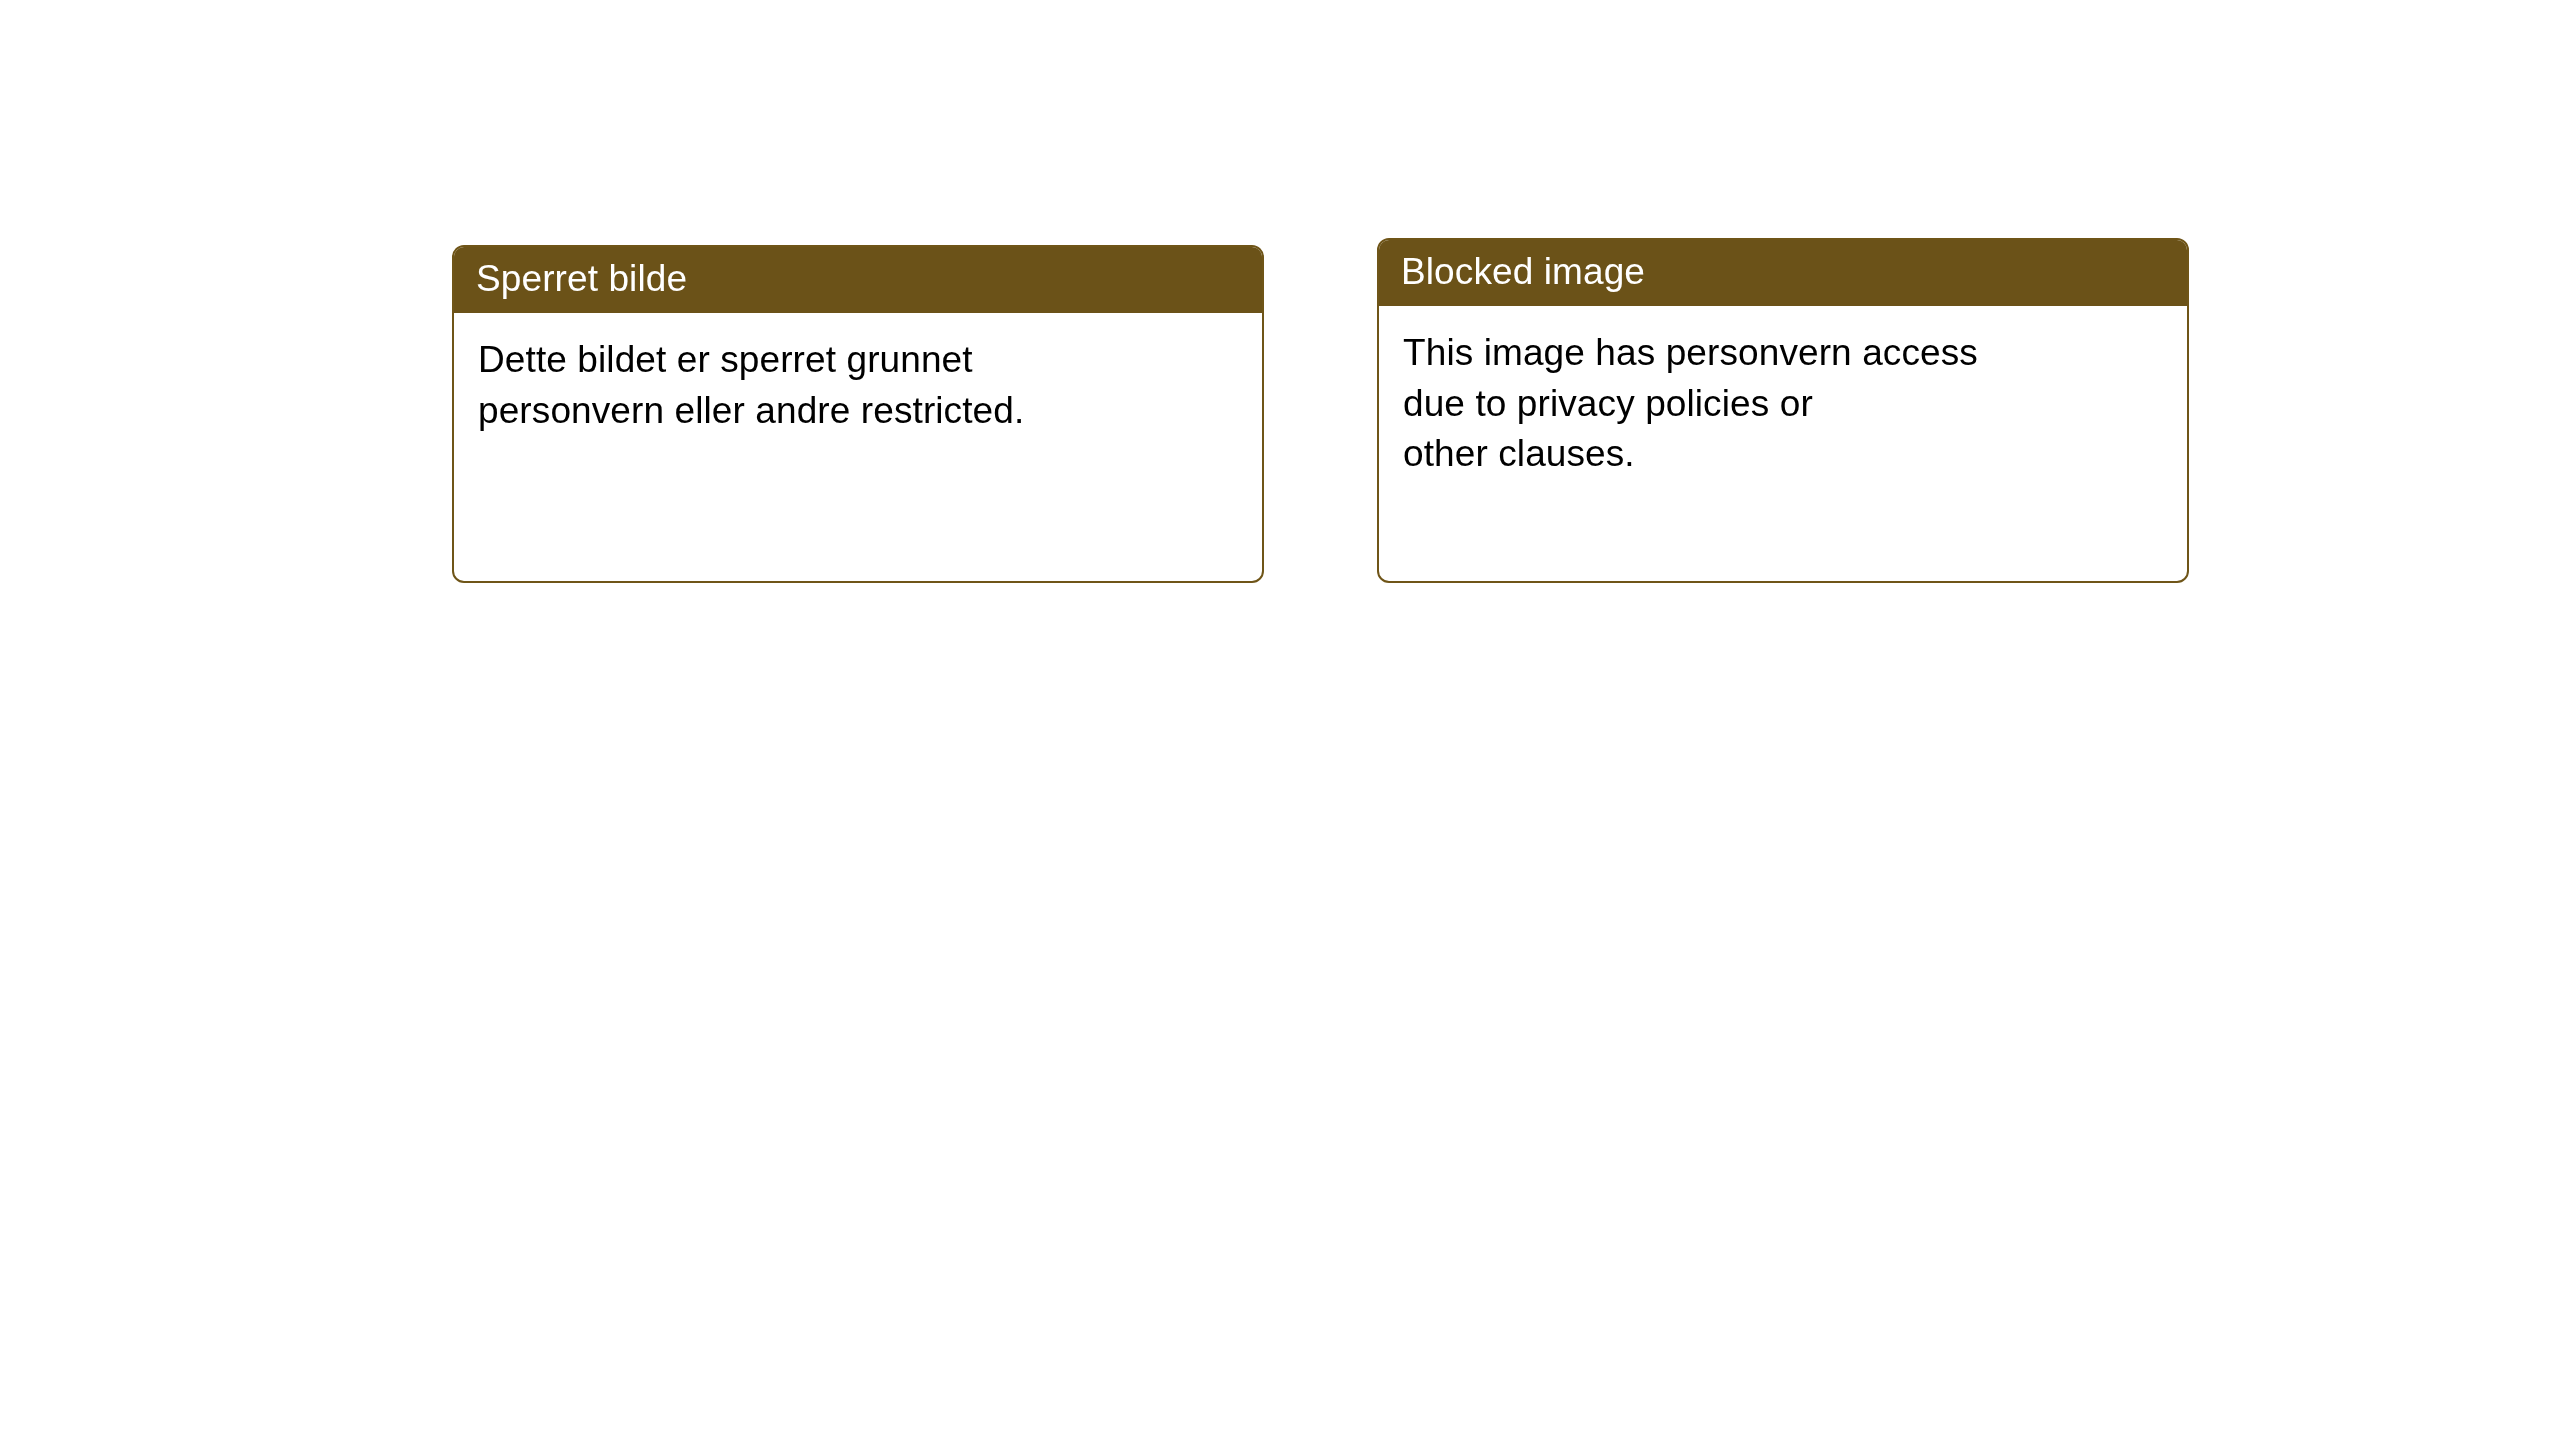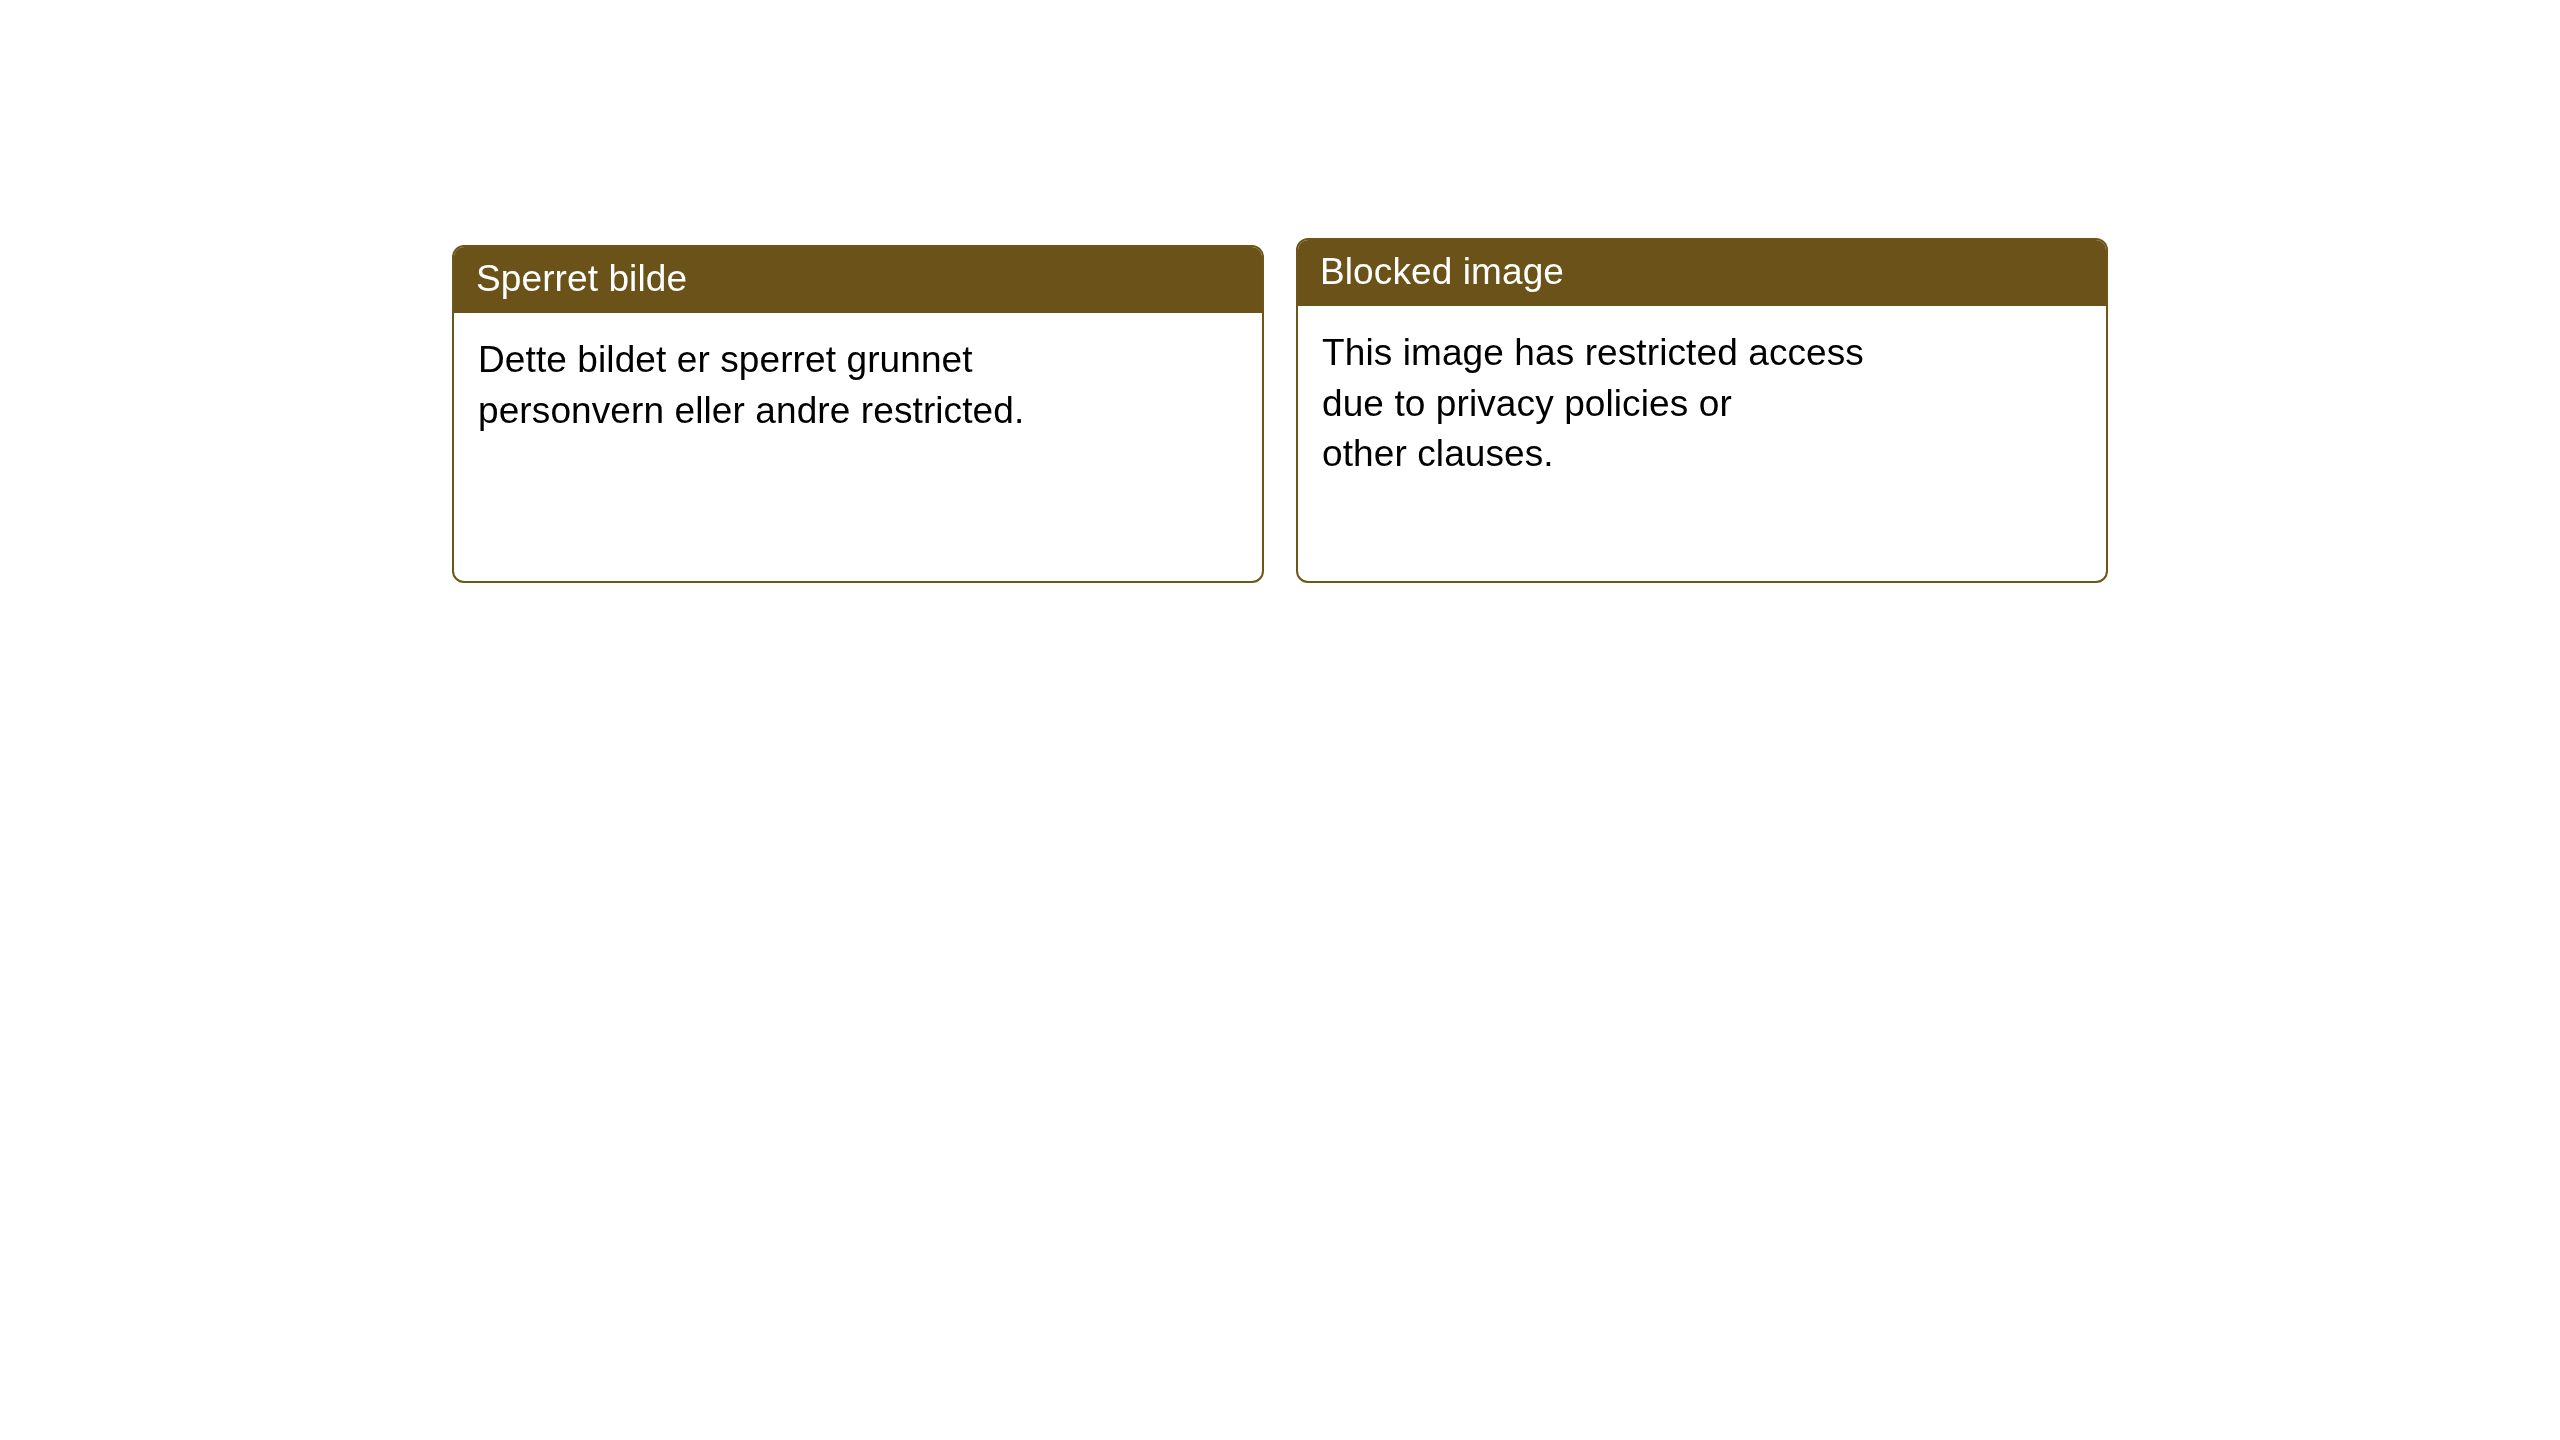--- a/index.html
+++ b/index.html
@@ -57,37 +57,37 @@
   
   #card-blocked-no {
     left: 452px;
     top: 245px;
     width: 812px;
     height: 338px;
   }
 
   
   #card-blocked-en {
-    left: 1296px;
+    left: 1377px;
     top: 238px;
     width: 812px;
     height: 345px;
   }
 </style>
 </head>
 <body>
 
 <div class="stage">
 
   <div class="notice-card" id="card-blocked-no">
     <div class="card-header">Sperret bilde</div>
     <div class="card-body">Dette bildet er sperret grunnet
 personvern eller andre restricted.</div>
   </div>
 
   <div class="notice-card" id="card-blocked-en">
     <div class="card-header">Blocked image</div>
-    <div class="card-body">This image has restricted access
+    <div class="card-body">This image has personvern access
 due to privacy policies or
 other clauses.</div>
   </div>
 
 </div>
 
 </body></html>

